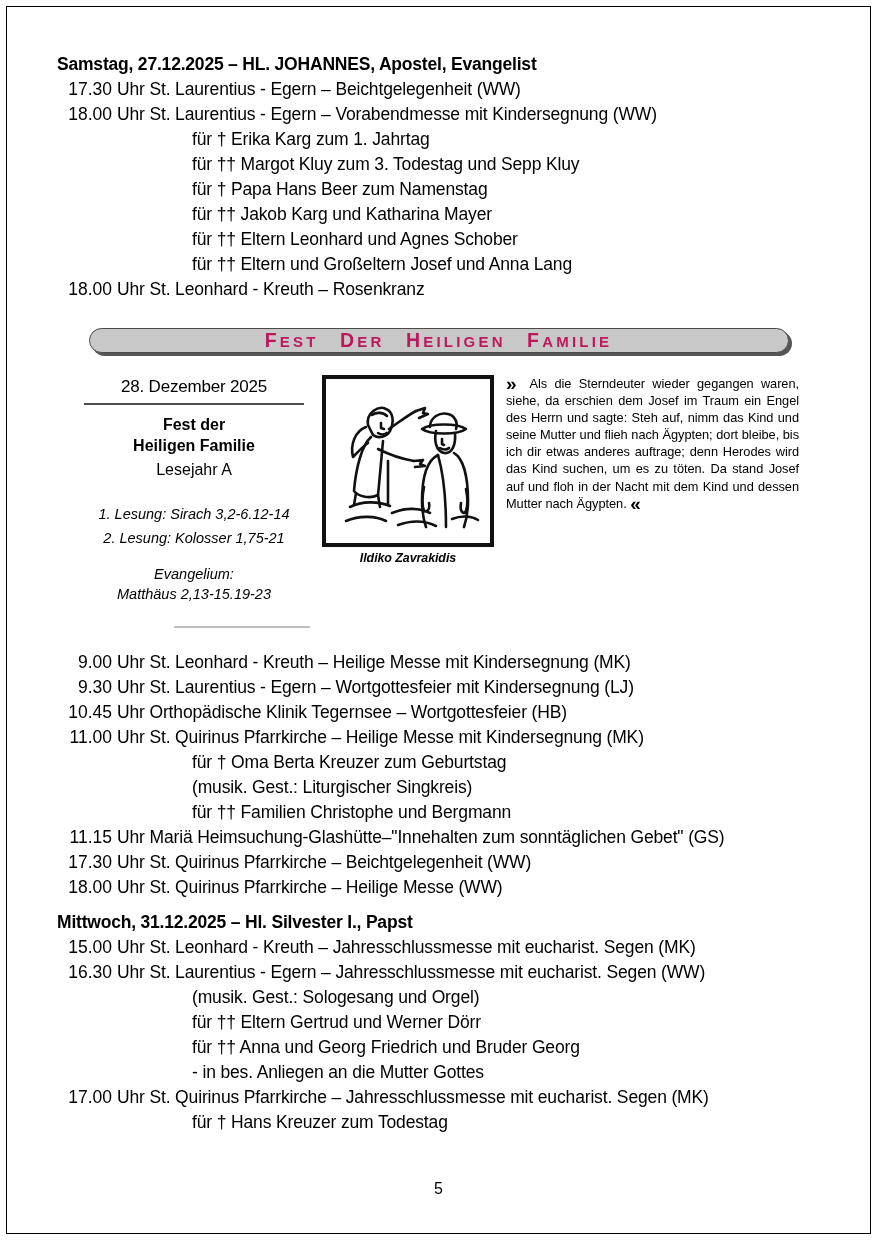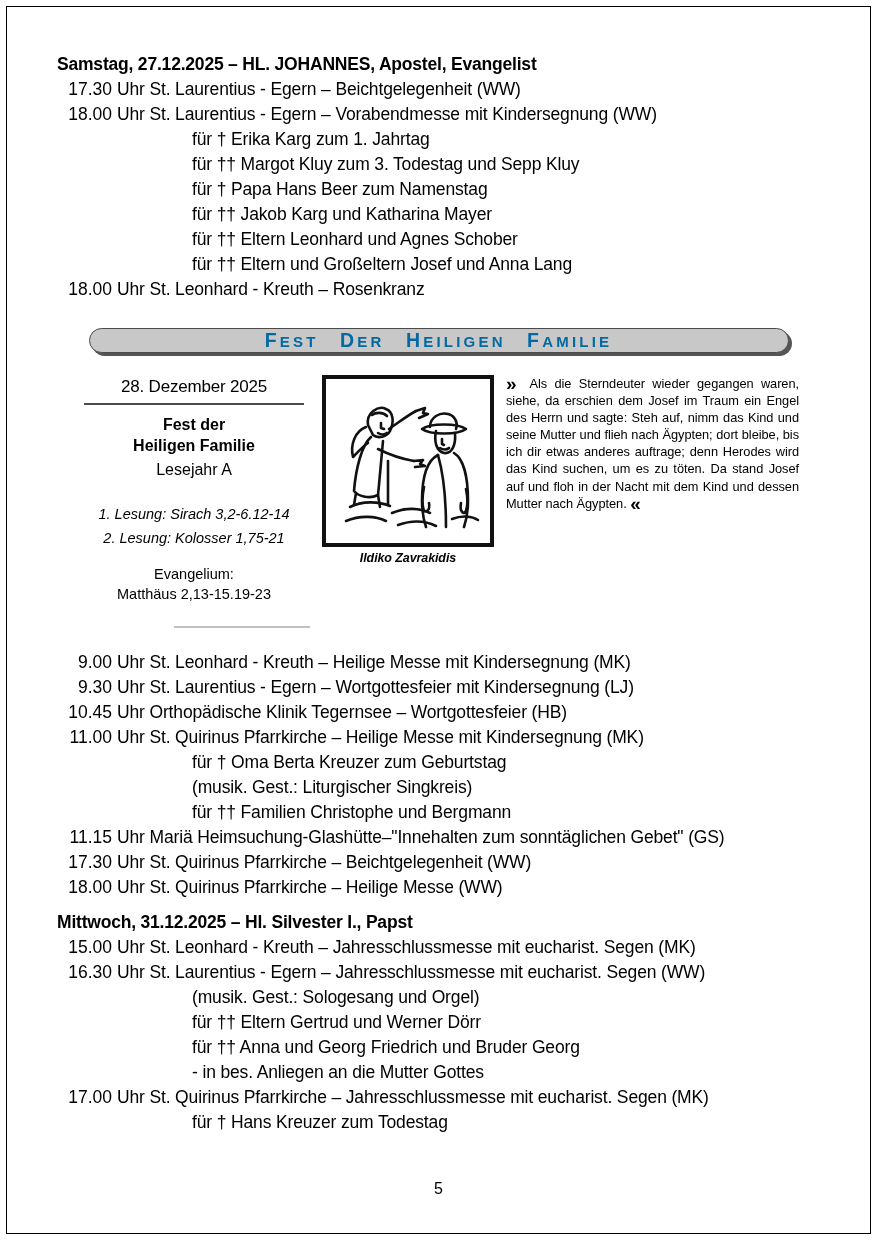--- a/index.html
+++ b/index.html
@@ -91,21 +91,21 @@
     box-shadow: 3px 3px 0 0 #555555;
     display: flex;
     align-items: center;
     justify-content: center;
     box-sizing: border-box;
   }
   .banner-text {
     font-size: 15px;
     font-weight: bold;
     letter-spacing: 3.2px;
-    color: #0369a1;
+    color: #be185d;
     white-space: nowrap;
   }
   .banner-text .big {
     font-size: 19.5px;
   }
 
   
   .feast-body {
     display: flex;
     margin-top: 18px;
@@ -140,20 +140,21 @@
     margin-top: 5px;
   }
   .readings {
     margin-top: 23px;
     font-style: italic;
     font-size: 14.5px;
     line-height: 24px;
   }
   .gospel {
     margin-top: 14px;
+    font-style: italic;
     font-size: 14.5px;
     line-height: 20px;
   }
   .rule-light {
     height: 0;
     border-top: 2px solid #c0c0c0;
     margin: 22px 0 0 96px;
   }
 
   .col-mid {

